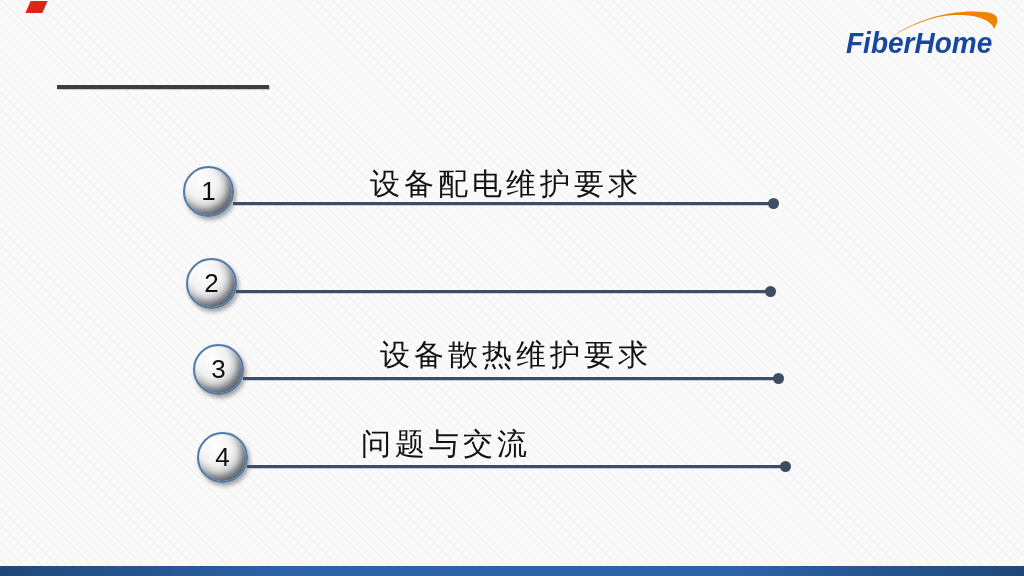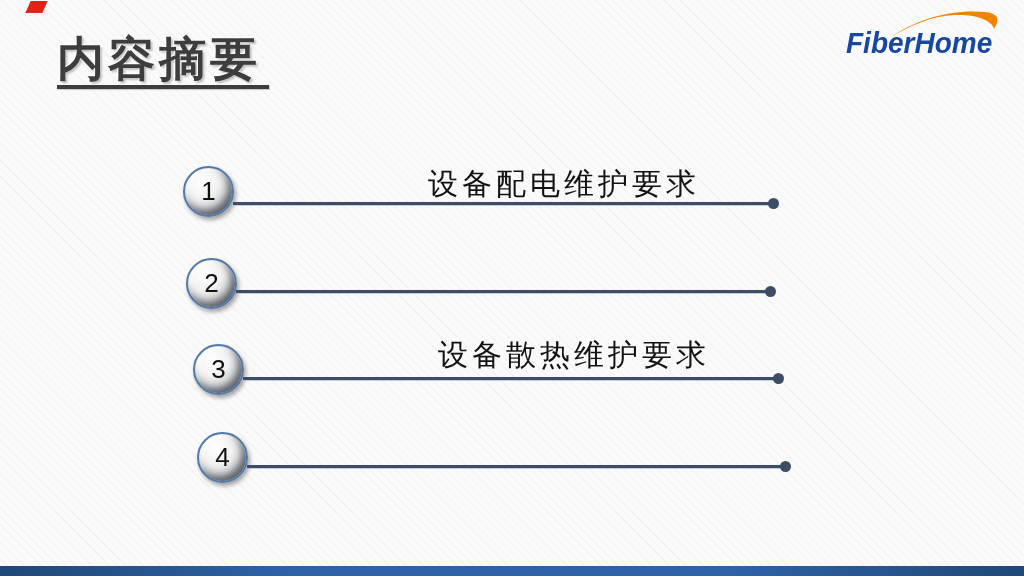--- a/index.html
+++ b/index.html
@@ -62,21 +62,21 @@
     position:absolute;height:3px;background:#3d4e64;
     box-shadow:0 1px 0 rgba(150,175,205,0.55);
   }
   .row-dot{
     position:absolute;width:11px;height:11px;border-radius:50%;
     background:#3d4e64;
   }
   .row-label{
     position:absolute;width:330px;height:36px;
     font-size:30px;color:#121212;letter-spacing:4px;
-    text-align:right;white-space:nowrap;
+    text-align:left;white-space:nowrap;
   }
 
   
   .r1-circle{left:183px;top:166px;}
   .r1-line{left:233px;top:202px;width:537px;}
   .r1-dot{left:768px;top:198px;}
   .r1-label{left:370px;top:164px;}
 
   .r2-circle{left:186px;top:258px;}
   .r2-line{left:236px;top:290px;width:531px;}
@@ -99,21 +99,20 @@
     background:linear-gradient(90deg,#1f4878 0%,#2d62a6 28%,#2d62a6 72%,#1f4878 100%);
   }
 </style>
 </head>
 <body>
 
 <div id="slide">
 
   <div class="corner-accent"></div>
 
-  <div class="slide-title">内容摘要</div>
   <div class="title-underline"></div>
 
   <div class="logo">
     <svg class="logo-swoosh" viewBox="0 0 114 32" xmlns="http://www.w3.org/2000/svg">
       <path d="M0 30 C 26 11, 62 1, 95 4 C 105 5, 112 9, 104 21 C 102 12, 86 6, 64 7 C 42 8, 18 18, 0 30 Z" fill="#f08300"></path>
     </svg>
     <div class="logo-text">FiberHome</div>
   </div>
 
   <div class="num-circle r1-circle">
@@ -134,16 +133,17 @@
   </div>
   <div class="row-line r3-line"></div>
   <div class="row-dot r3-dot"></div>
   <div class="row-label r3-label">设备散热维护要求</div>
 
   <div class="num-circle r4-circle">
     <span>4</span>
   </div>
   <div class="row-line r4-line"></div>
   <div class="row-dot r4-dot"></div>
+  <div class="row-label r4-label">问题与交流</div>
 
   <div class="bottom-bar"></div>
 
 </div>
 
 </body></html>

